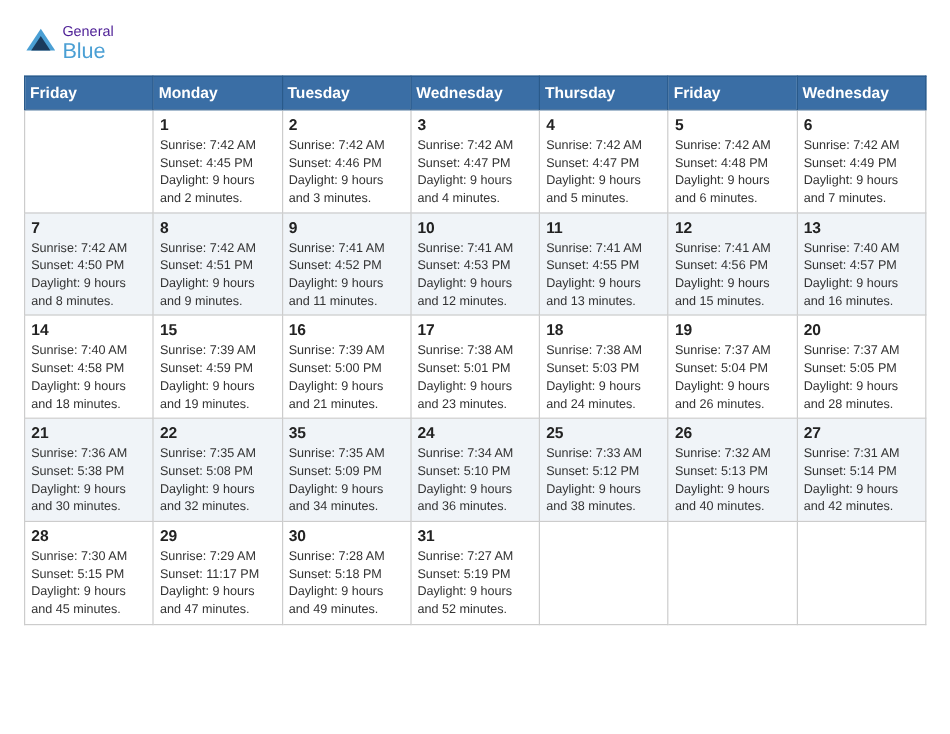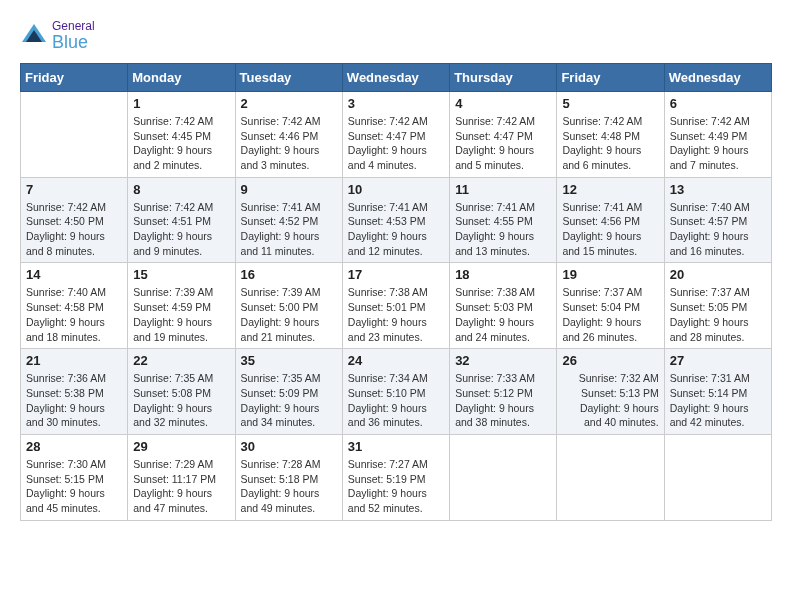--- a/index.html
+++ b/index.html
@@ -286,29 +286,29 @@
 and 34 minutes.</div>
         </td>
         <td>
           <div class="day-number">24</div>
           <div class="day-info" style="white-space: pre-line;">Sunrise: 7:34 AM
 Sunset: 5:10 PM
 Daylight: 9 hours
 and 36 minutes.</div>
         </td>
         <td>
-          <div class="day-number">32</div>
+          <div class="day-number">25</div>
           <div class="day-info" style="white-space: pre-line;">Sunrise: 7:33 AM
 Sunset: 5:12 PM
 Daylight: 9 hours
 and 38 minutes.</div>
         </td>
         <td>
           <div class="day-number">26</div>
-          <div class="day-info" style="white-space: pre-line; text-align: right;">Sunrise: 7:32 AM
+          <div class="day-info" style="white-space: pre-line;">Sunrise: 7:32 AM
 Sunset: 5:13 PM
 Daylight: 9 hours
 and 40 minutes.</div>
         </td>
         <td>
           <div class="day-number">27</div>
           <div class="day-info" style="white-space: pre-line;">Sunrise: 7:31 AM
 Sunset: 5:14 PM
 Daylight: 9 hours
 and 42 minutes.</div>

